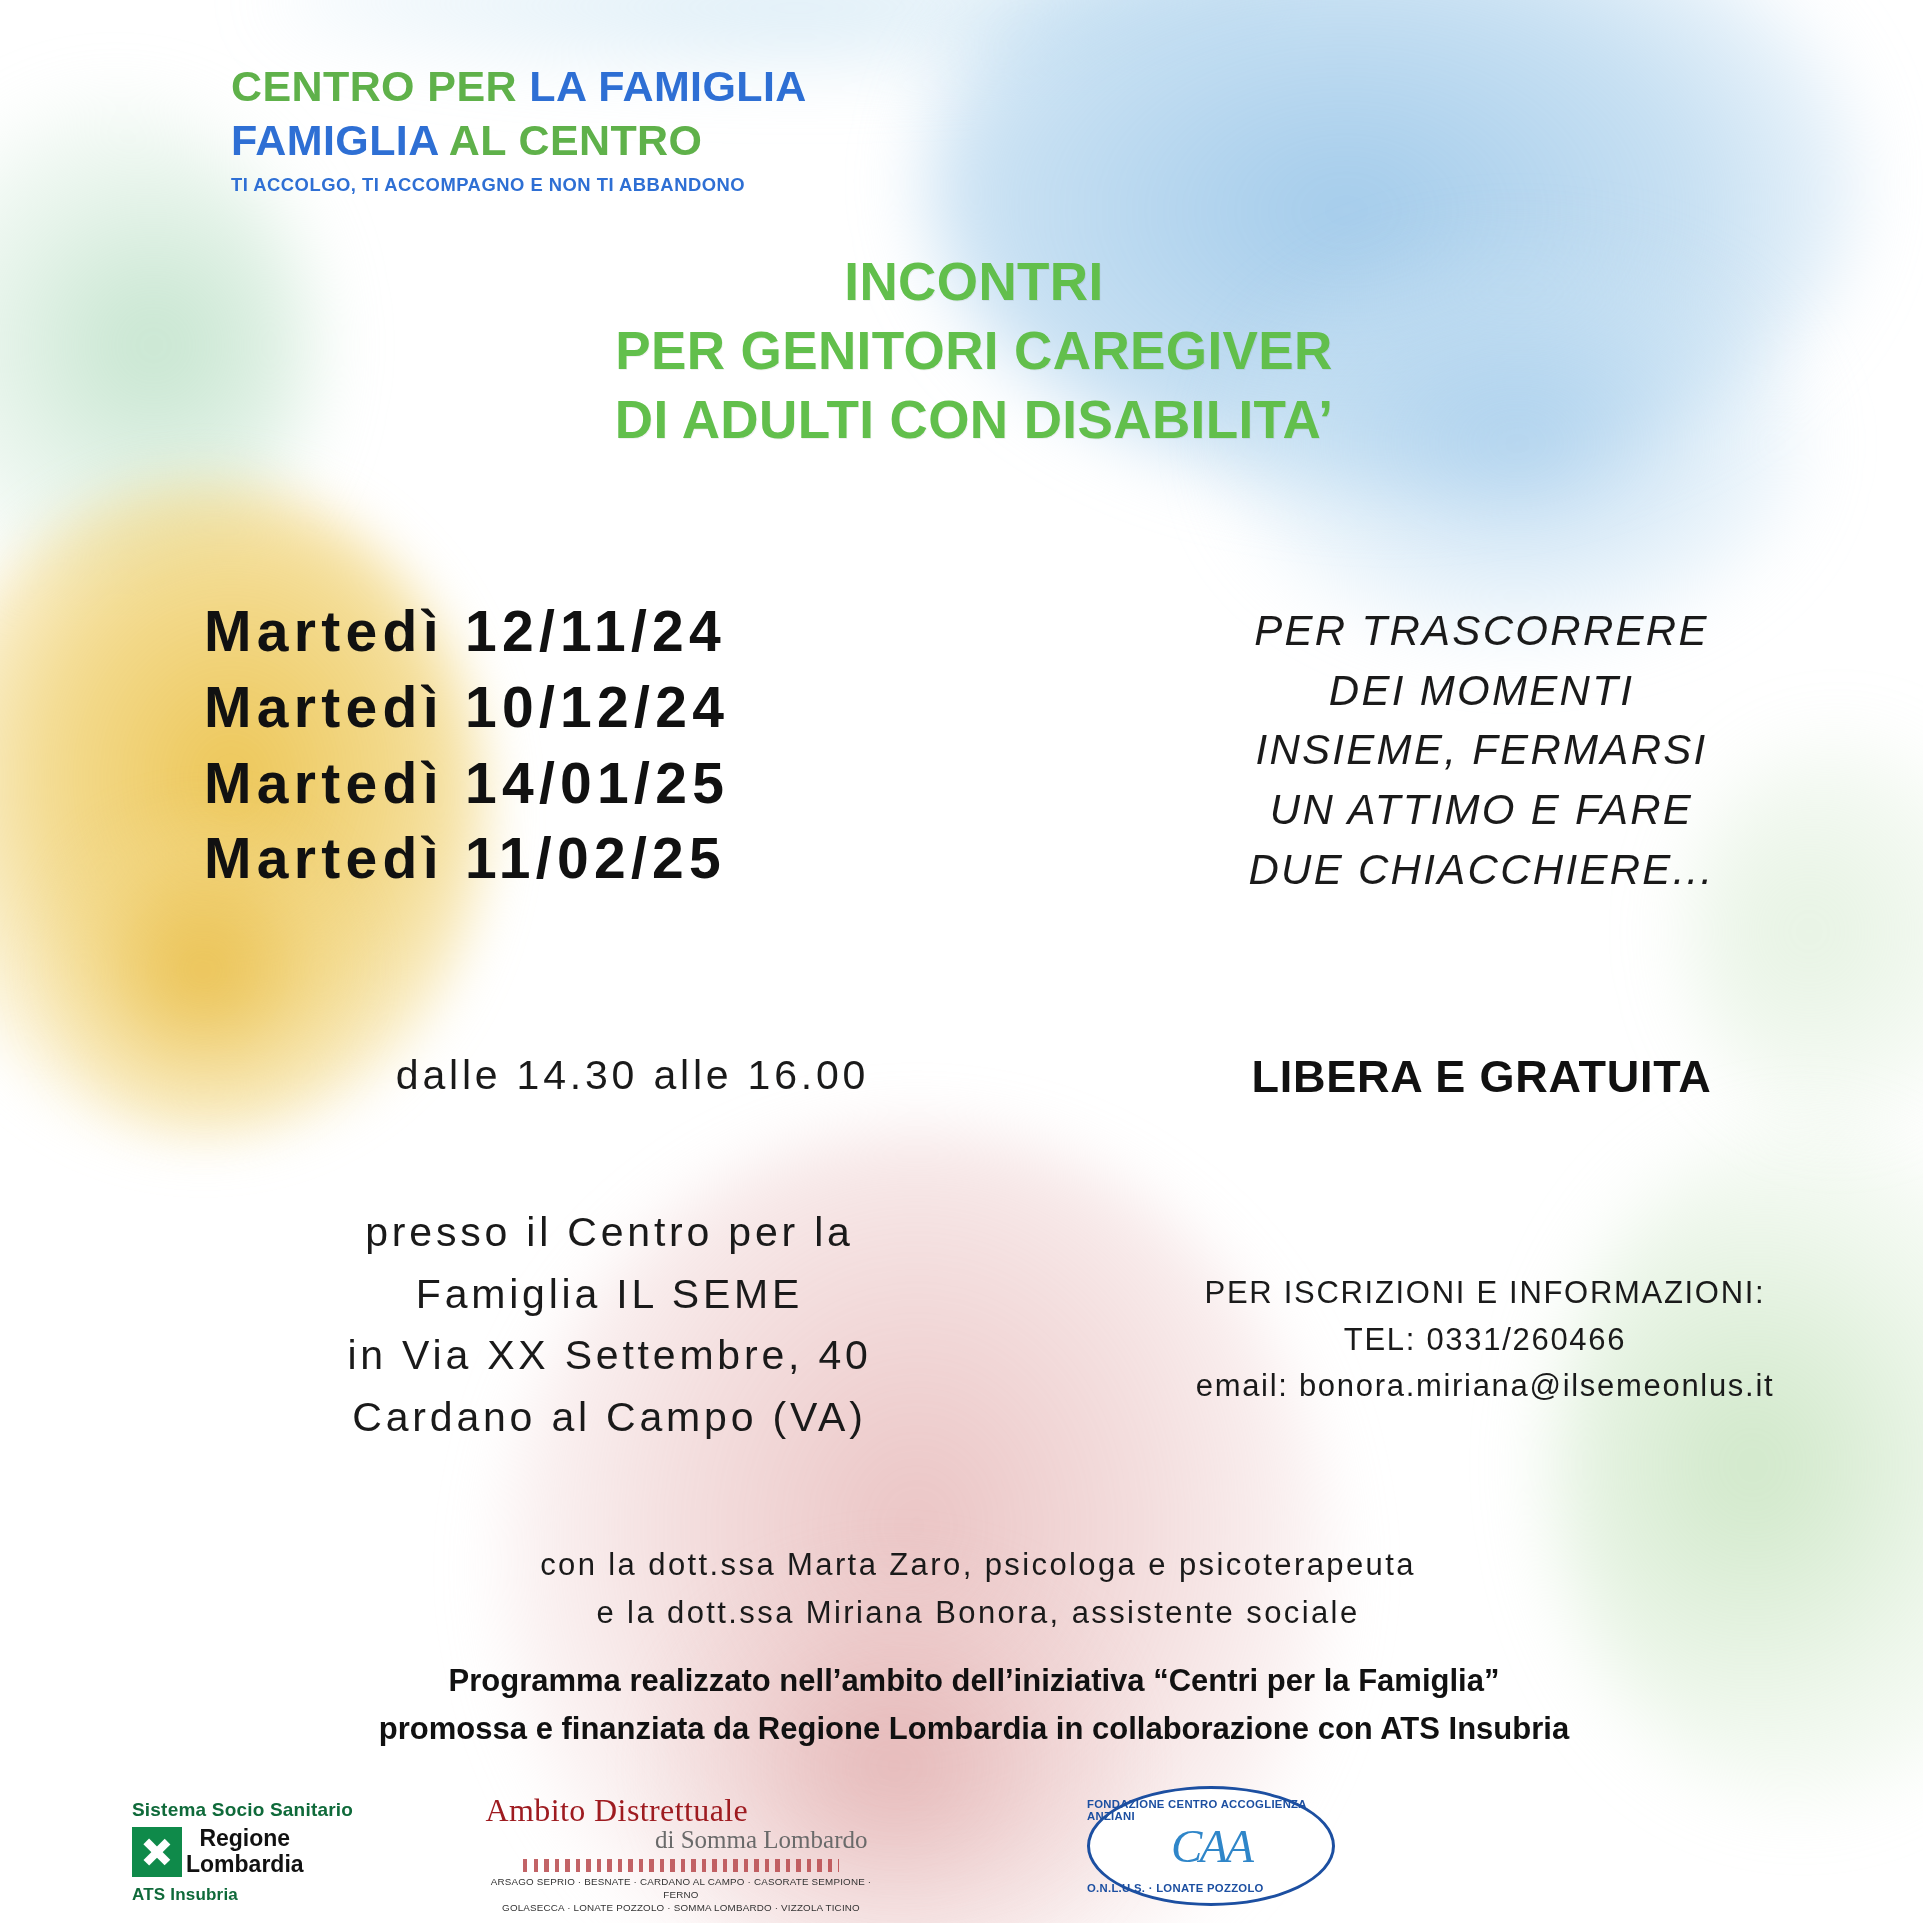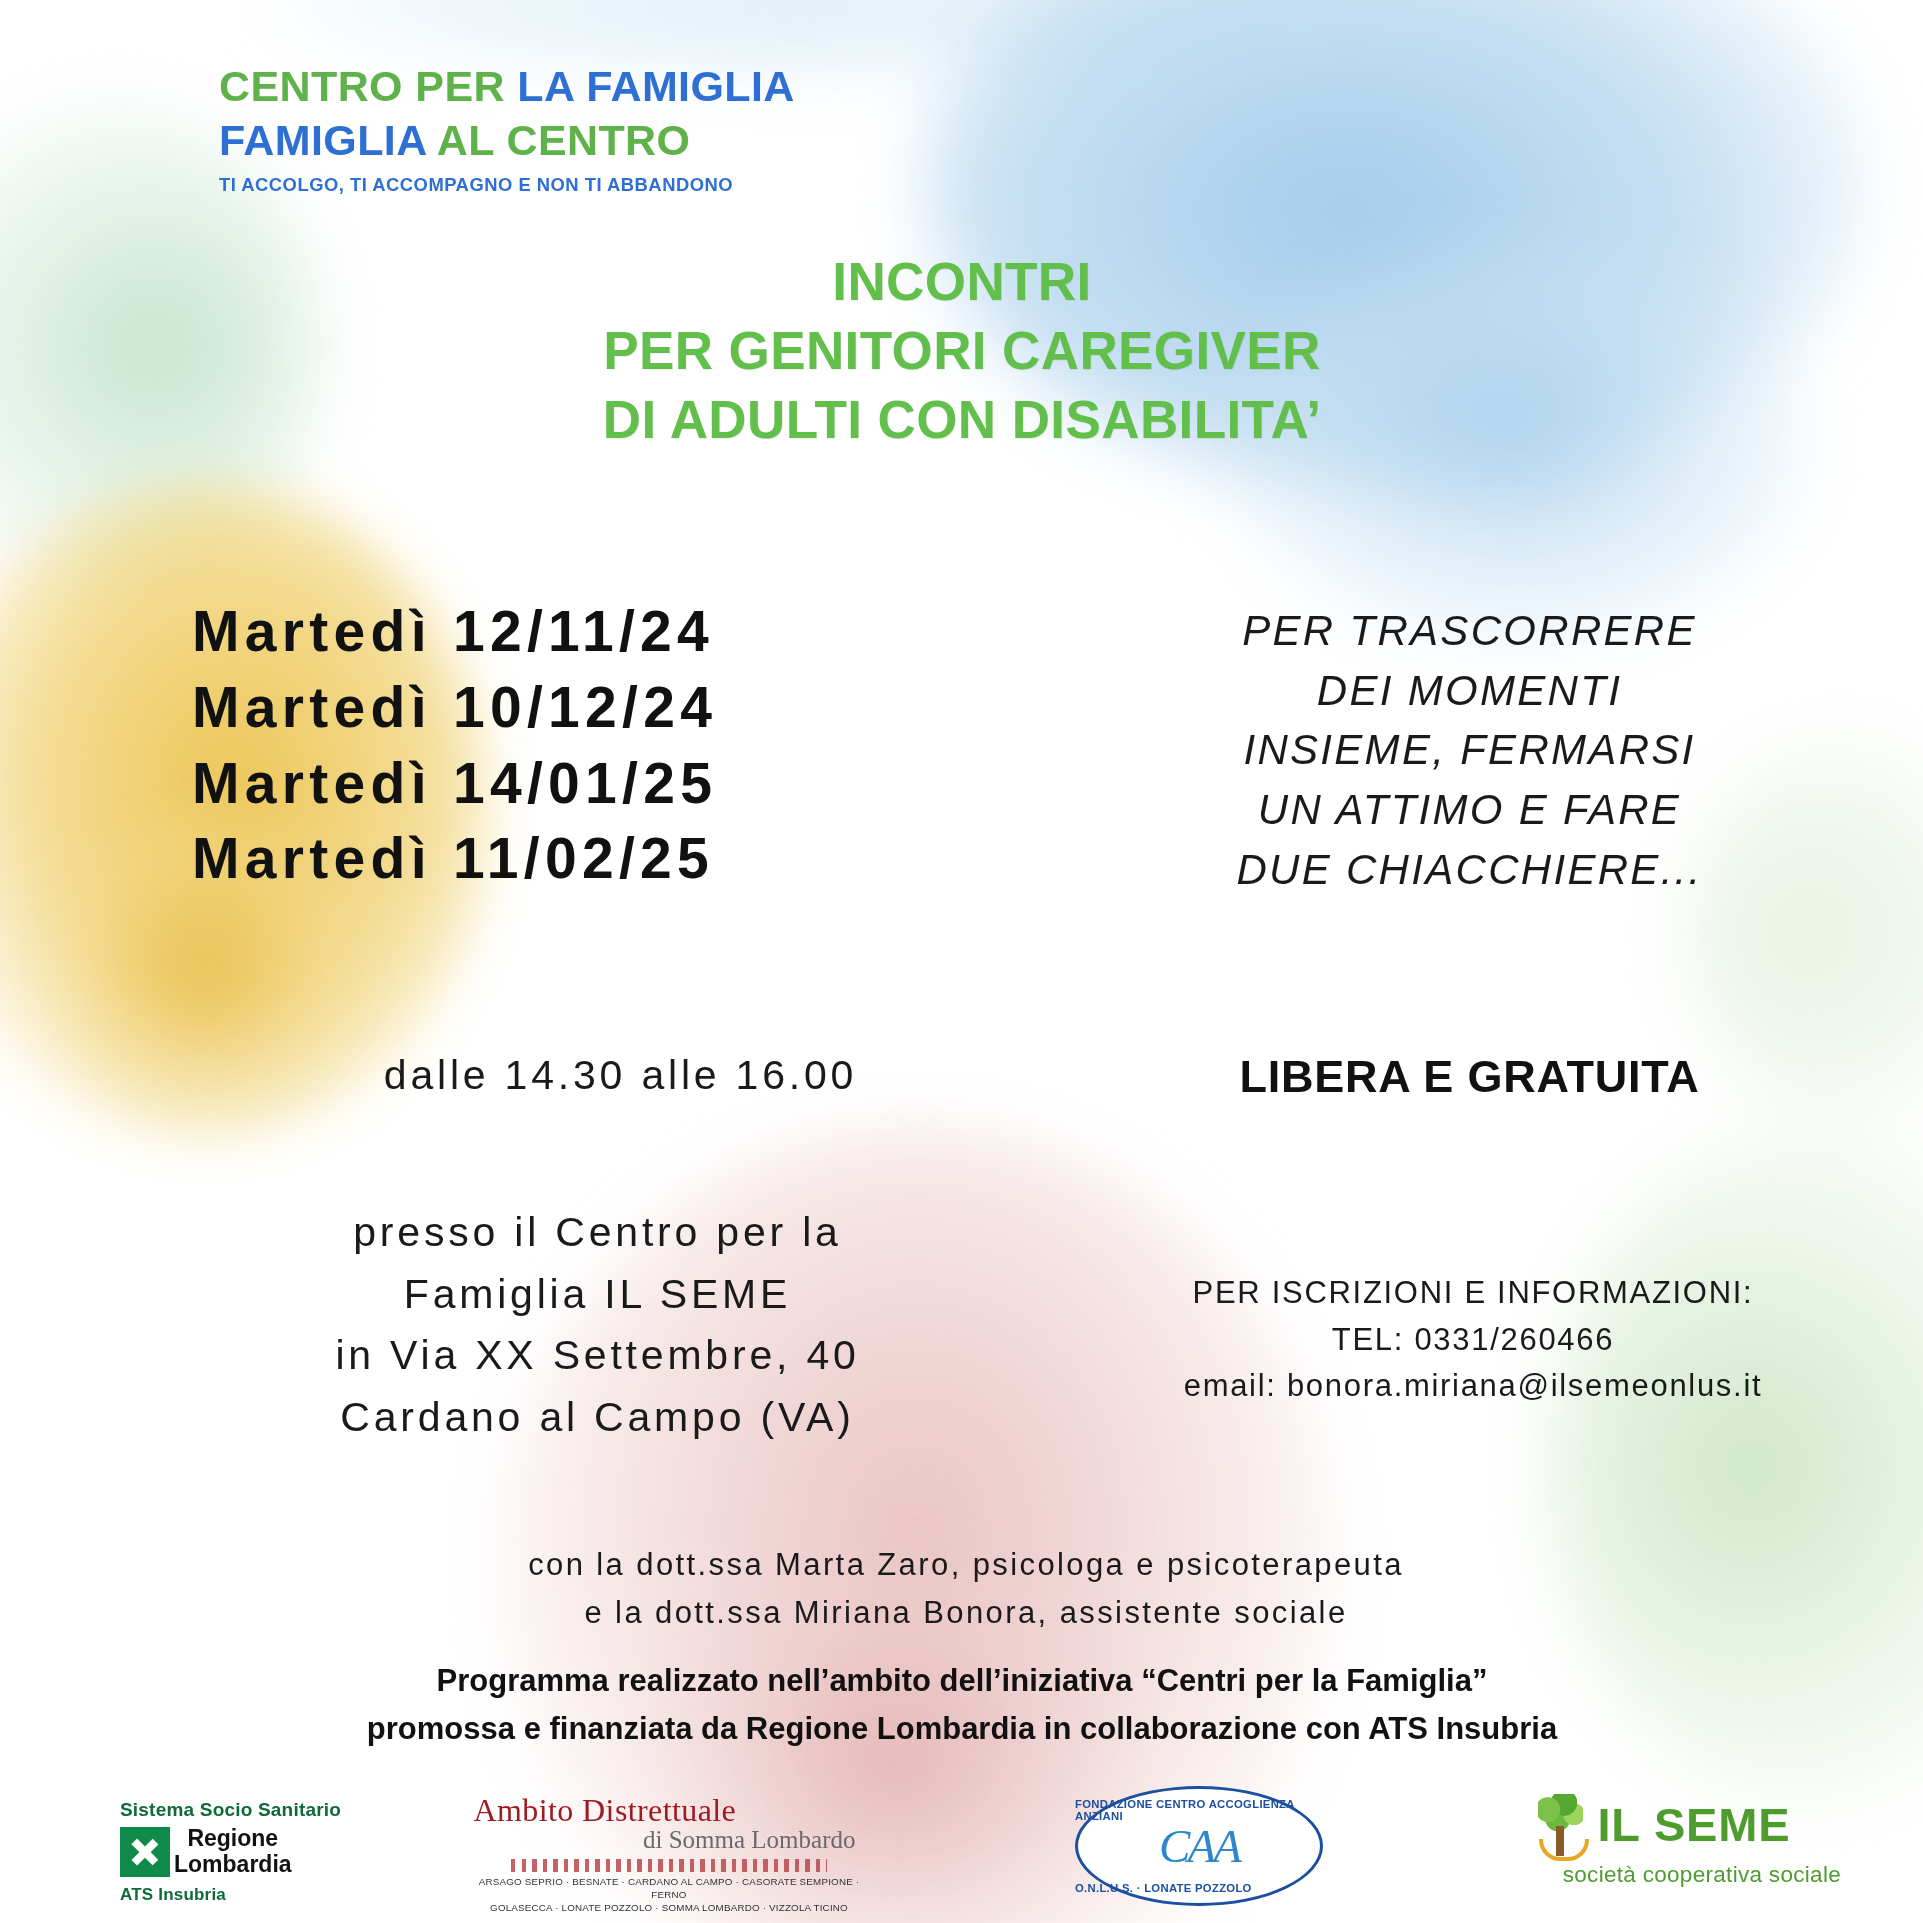--- a/index.html
+++ b/index.html
@@ -81,20 +81,21 @@
     width: 1052px; height: 135px;
     left: 271px; top: -68px;
     background: radial-gradient(ellipse at 50% 60%, rgba(190,222,240,0.55) 0%, rgba(255,255,255,0) 100%);
   }
 
   
   .content {
     position: absolute;
     inset: 0;
     z-index: 2;
+    margin-left: 12px;
   }
 
   
   .brand {
     position: absolute;
     left: 219px;
     top: 62px;
     width: 751px;
   }
   .brand-l1, .brand-l2 {
@@ -541,27 +542,16 @@
       </div>
     </div>
 
     <div class="logo-caa">
       <div class="caa-oval"></div>
       <div class="caa-top-text">FONDAZIONE CENTRO ACCOGLIENZA ANZIANI</div>
       <div class="caa-mark">CAA</div>
       <div class="caa-bottom-text">O.N.L.U.S. · LONATE POZZOLO</div>
     </div>
 
-    <div class="logo-seme">
-      <div class="seme-row">
-        <div class="seme-tree">
-          <div class="seme-leaves"></div>
-          <div class="seme-trunk"></div>
-          <div class="seme-cup"></div>
-        </div>
-        <div class="seme-name">IL SEME</div>
-      </div>
-      <div class="seme-sub">società cooperativa sociale</div>
-    </div>
 
   </div>
 </div>
 
 
 </body></html>

